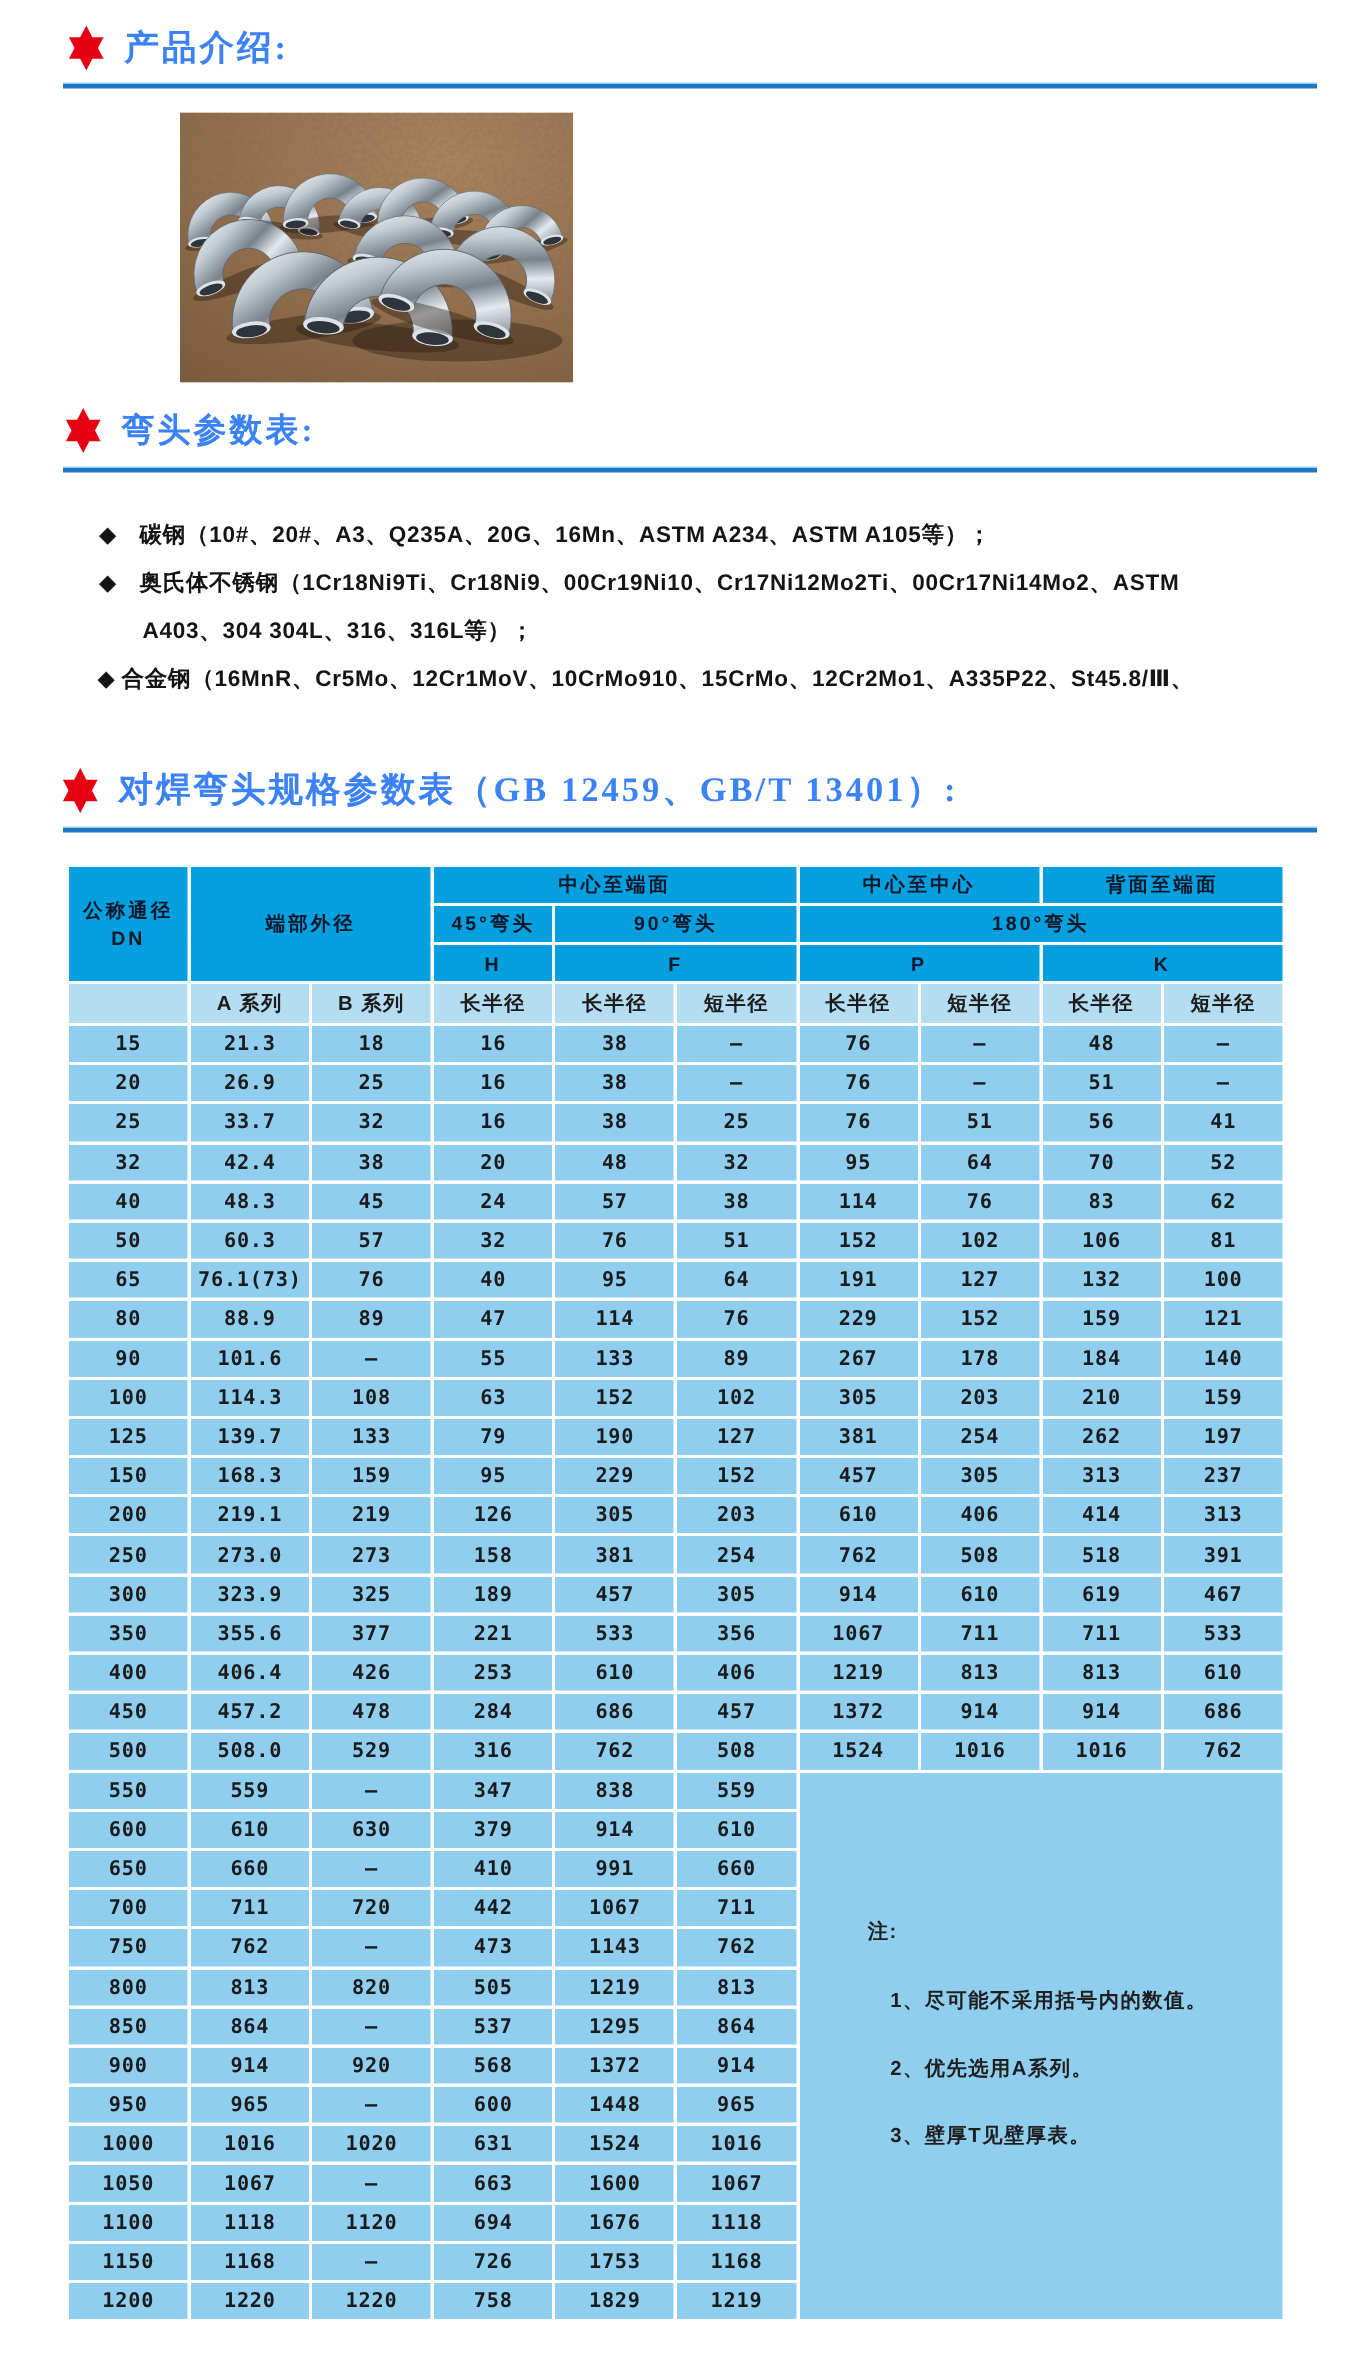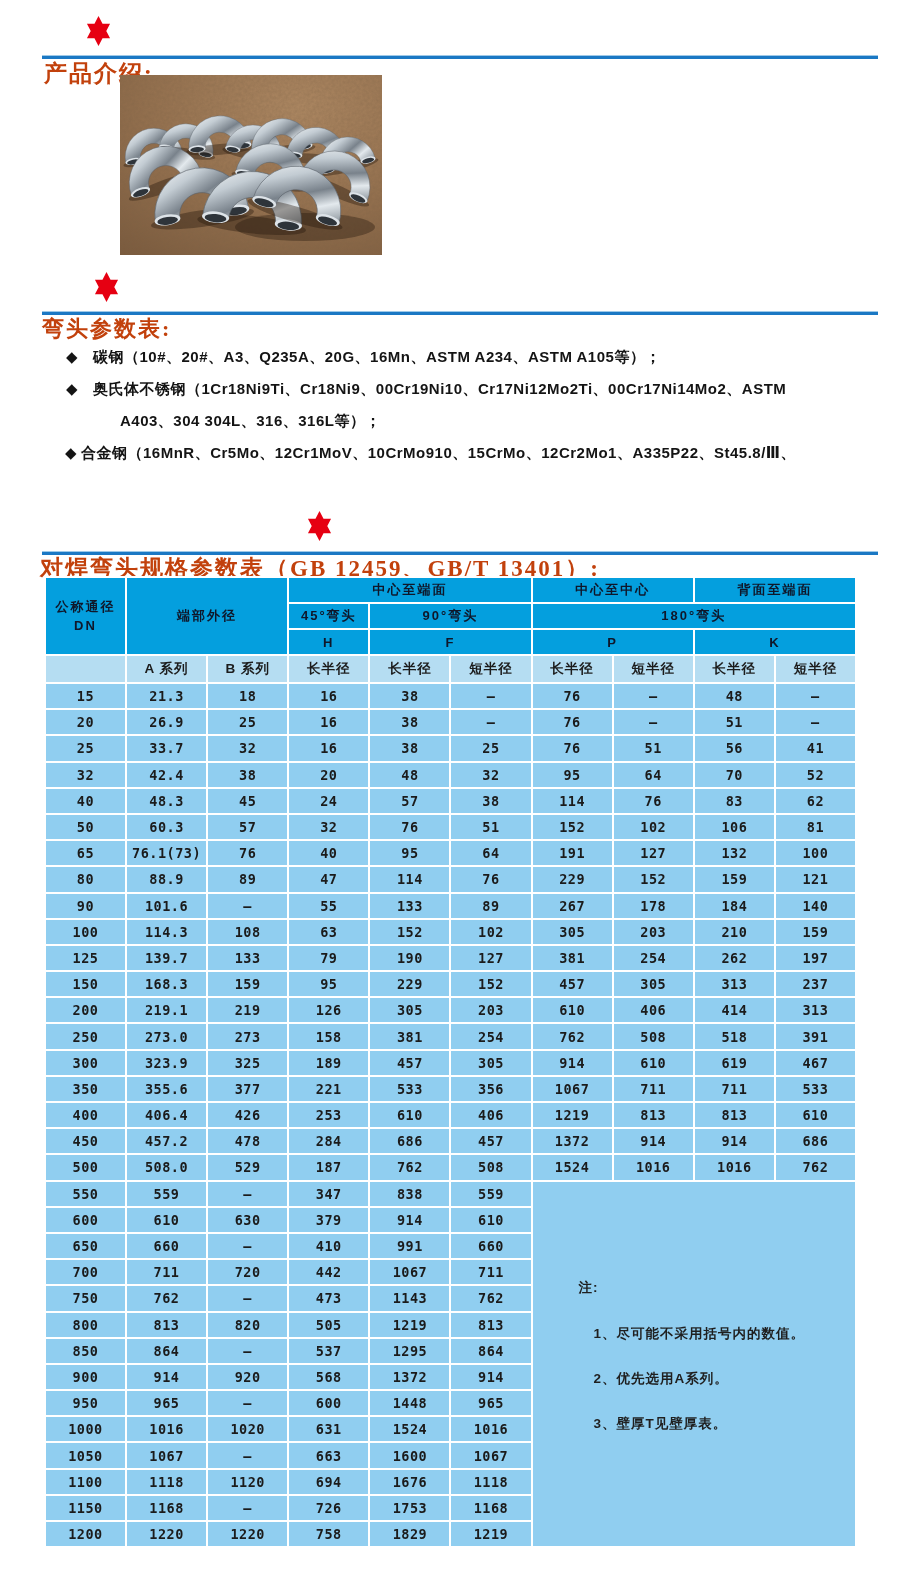--- a/index.html
+++ b/index.html
@@ -1,21 +1,21 @@
 <!DOCTYPE html>
 <html><head>
 <meta charset="utf-8">
 <style>
   html,body{margin:0;padding:0;background:#ffffff;}
   .page{
     position:relative;width:909px;height:1573px;background:#ffffff;overflow:hidden;
     font-family:"Liberation Sans","DejaVu Sans",sans-serif;color:#222;
   }
   
-  .sec-head{position:absolute;display:flex;align-items:center;gap:12px;color:#c2410c;flex-direction:column;}
+  .sec-head{position:absolute;display:flex;align-items:center;gap:12px;color:#3b82f6;}
   .sec-head .star{flex:0 0 auto;}
   .sec-title{
     font-family:"Liberation Serif","DejaVu Serif",serif;
     font-weight:bold;font-size:23px;letter-spacing:2px;white-space:nowrap;
   }
   .divider{
     position:absolute;left:42px;width:836px;height:4px;
     background:linear-gradient(to bottom,#9ec9e8 0 1px,#1b78c4 1px 100%);
   }
   
@@ -25,21 +25,21 @@
   .info-label{color:#3d3d3d;letter-spacing:1px;}
   .info-value{color:#f7941e;margin-left:8px;letter-spacing:1.5px;}
   
   .materials{position:absolute;left:0;top:341px;width:909px;font-size:15px;font-weight:bold;color:#141414;}
   .mat-line{position:relative;height:32px;line-height:32px;white-space:nowrap;letter-spacing:0.5px;}
   .mat-line .bullet{position:absolute;font-size:15px;color:#141414;}
   .l-first.gap{padding-left:93px;}
   .l-first.gap .bullet{left:66px;}
   .l-first.tight{padding-left:81px;}
   .l-first.tight .bullet{left:65px;}
-  .l-cont{padding-left:120px;}
+  .l-cont{padding-left:95px;}
   
   .spec-table{
     position:absolute;left:44px;top:576px;width:813px;
     border-collapse:collapse;table-layout:fixed;text-align:center;
   }
   .spec-table td{border:2px solid #ffffff;padding:0;overflow:hidden;}
   .spec-table thead td{
     background:#049fde;color:#0f172a;font-size:13px;font-weight:bold;
     letter-spacing:2px;height:24px;
   }
@@ -407,21 +407,21 @@
           <td>457</td>
           <td>1372</td>
           <td>914</td>
           <td>914</td>
           <td>686</td>
         </tr>
         <tr>
           <td>500</td>
           <td>508.0</td>
           <td>529</td>
-          <td>187</td>
+          <td>316</td>
           <td>762</td>
           <td>508</td>
           <td>1524</td>
           <td>1016</td>
           <td>1016</td>
           <td>762</td>
         </tr>
         <tr>
           <td>550</td>
           <td>559</td>

